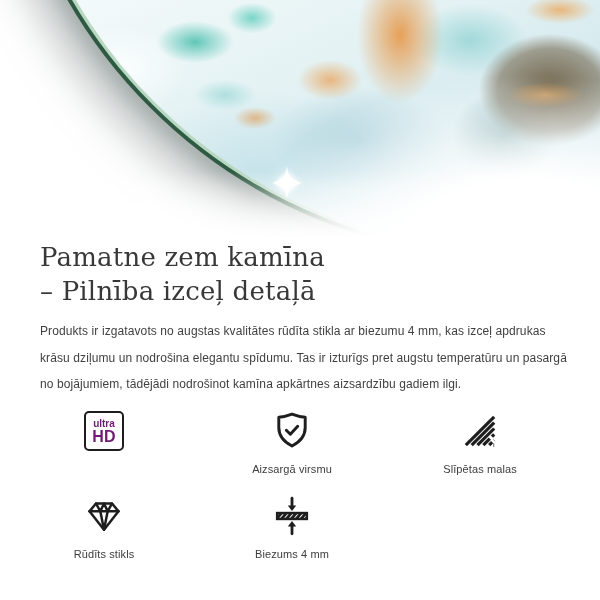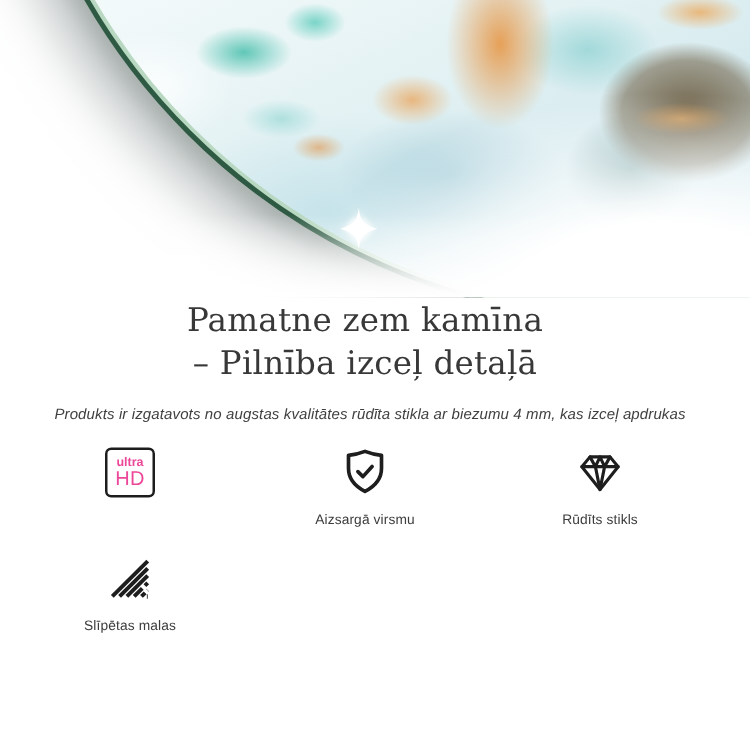--- a/index.html
+++ b/index.html
@@ -1,21 +1,21 @@
 <!DOCTYPE html>
 <html><head>
 <meta charset="utf-8">
 <style>
   html,body{margin:0;padding:0;}
   body{
     width:600px;height:600px;background:#ffffff;overflow:hidden;
     font-family:"Liberation Sans", sans-serif;
     -webkit-font-smoothing:antialiased;
   }
-  .page{position:relative;width:584px;height:600px;background:#fff;text-align:center;}
+  .page{position:relative;width:584px;height:600px;background:#fff;}
 
   
   .hero{position:relative;width:600px;height:238px;overflow:hidden;background:#fff;}
   .glass-circle{
     position:absolute;left:-1px;top:-771px;width:1029px;height:1029px;
     box-sizing:border-box;border-radius:50%;
     background:#b9d8c2;
     border:4px solid #2e5a43;
     box-shadow:-22px 20px 42px rgba(123,136,133,.5), -6px 8px 14px rgba(130,142,138,.35);
     z-index:1;
@@ -52,38 +52,38 @@
   
   .heading{
     margin:2px 40px 0 40px;
     font-family:"DejaVu Serif","Liberation Serif",serif;
     font-size:26px;line-height:34px;font-weight:400;
     color:#383838;letter-spacing:.2px;
   }
   .body-text{
     margin:10px 32px 0 40px;
     font-size:12px;line-height:26.5px;letter-spacing:.1px;
-    color:#3f3f3f;white-space:nowrap;font-style:italic;
+    color:#3f3f3f;white-space:nowrap;
   }
 
   
   .features{
     margin:10px 10px 0 10px;
     display:grid;grid-template-columns:repeat(3,1fr);row-gap:18px;
   }
   .feature{display:flex;flex-direction:column;align-items:center;gap:9px;}
   .ficon{height:46px;display:flex;align-items:center;justify-content:center;color:#1e1e1e;}
   .flabel{font-size:11px;color:#3c3c3c;letter-spacing:.1px;white-space:nowrap;}
   .uhd-box{
     box-sizing:border-box;width:40px;height:40px;border:2.5px solid #1d1d1d;border-radius:5px;
     display:flex;flex-direction:column;align-items:center;justify-content:center;
-    color:#ec4899;
+    color:#701a75;
   }
   .uhd-top{font-size:10px;font-weight:700;line-height:11px;}
-  .uhd-bottom{font-size:16px;font-weight:400;line-height:15px;letter-spacing:.2px;}
+  .uhd-bottom{font-size:16px;font-weight:700;line-height:15px;letter-spacing:.2px;}
   svg{display:block;}
 </style>
 </head>
 <body>
 
 <div class="page">
 
   <div class="hero">
     <div class="glass-circle"></div>
     <div class="marble"></div>
@@ -102,20 +102,22 @@
     <div class="hero-fade"></div>
   </div>
 
   <h1 class="heading">
     <span>Pamatne zem kamīna</span><br>
     <span>– Pilnība izceļ detaļā</span>
   </h1>
 
   <div class="body-text">
     <div>Produkts ir izgatavots no augstas kvalitātes rūdīta stikla ar biezumu 4 mm, kas izceļ apdrukas</div>
+    <div>krāsu dziļumu un nodrošina elegantu spīdumu. Tas ir izturīgs pret augstu temperatūru un pasargā</div>
+    <div>no bojājumiem, tādējādi nodrošinot kamīna apkārtnes aizsardzību gadiem ilgi.</div>
   </div>
 
   <div class="features">
 
 
     <div class="feature">
       <span class="ficon">
         <span class="uhd-box">
           <span class="uhd-top">ultra</span>
           <span class="uhd-bottom">HD</span>
@@ -128,39 +130,59 @@
         <svg viewBox="0 0 24 24" width="44" height="44" fill="none" stroke="#1e1e1e" stroke-width="1.6" stroke-linecap="round" stroke-linejoin="round">
           <path d="M12 2.8c2.3.9 4.7 1.5 7.2 1.7v5.6c0 4.5-2.9 7.9-7.2 10.1-4.3-2.2-7.2-5.6-7.2-10.1V4.5c2.5-.2 4.9-.8 7.2-1.7z"></path>
           <path d="M8.9 11.6l2.2 2.2 4-4.4"></path>
         </svg>
       </span>
       <span class="flabel">Aizsargā virsmu</span>
     </div>
 
     <div class="feature">
       <span class="ficon">
+        <svg viewBox="0 0 24 24" width="40" height="40" fill="none" stroke="#1e1e1e" stroke-width="1.9">
+          <path d="M3.5 20.5L20.5 3.5"></path>
+          <path d="M7 20.5L20.5 7"></path>
+          <path d="M10.5 20.5L20.5 10.5"></path>
+          <path d="M14 20.5L20.5 14" stroke-dasharray="5.5 1.8"></path>
+          <path d="M17.5 20.5L20.5 17.5" stroke-dasharray="2.5 1.6"></path>
+          <path d="M20.1 20.5h.4" stroke-width="2.2"></path>
+        </svg>
+      </span>
+      <span class="flabel">Slīpētas malas</span>
+    </div>
+
+    <div class="feature">
+      <span class="ficon">
         <svg viewBox="0 0 24 24" width="40" height="40" fill="none" stroke="#1e1e1e" stroke-width="1.5" stroke-linecap="round" stroke-linejoin="round">
           <path d="M7.2 4.5h9.6l3.9 4.7L12 20.2 3.3 9.2z"></path>
           <path d="M3.3 9.2h17.4"></path>
           <path d="M7.2 4.5l2.6 4.7L12 4.5l2.2 4.7 2.6-4.7"></path>
           <path d="M9.8 9.2L12 20.2l2.2-11"></path>
         </svg>
       </span>
       <span class="flabel">Rūdīts stikls</span>
     </div>
 
     <div class="feature">
       <span class="ficon">
-        <svg viewBox="0 0 24 24" width="40" height="40" fill="none" stroke="#1e1e1e" stroke-width="1.9">
-          <path d="M3.5 20.5L20.5 3.5"></path>
-          <path d="M7 20.5L20.5 7"></path>
-          <path d="M10.5 20.5L20.5 10.5"></path>
-          <path d="M14 20.5L20.5 14" stroke-dasharray="5.5 1.8"></path>
-          <path d="M17.5 20.5L20.5 17.5" stroke-dasharray="2.5 1.6"></path>
-          <path d="M20.1 20.5h.4" stroke-width="2.2"></path>
+        <svg viewBox="0 0 24 24" width="42" height="42">
+          <defs>
+            <clipPath id="barclip">
+                <rect x="4" y="10.8" width="16" height="2.4"></rect>
+              </clipPath>
+          </defs>
+          <rect x="3.5" y="10.3" width="17" height="3.4" fill="none" stroke="#1e1e1e" stroke-width="1.4"></rect>
+          <g clip-path="url(#barclip)" stroke="#1e1e1e" stroke-width="1.6">
+            <path d="M3 13.9l3.2-3.8M5.8 13.9L9 10.1M8.6 13.9l3.2-3.8M11.4 13.9l3.2-3.8M14.2 13.9l3.2-3.8M17 13.9l3.2-3.8M19.8 13.9l3.2-3.8"></path>
+          </g>
+          <path d="M12 1.8v4.4" stroke="#1e1e1e" stroke-width="1.6" stroke-linecap="round"></path>
+          <polygon points="9.6,6 14.4,6 12,9.2" fill="#1e1e1e"></polygon>
+          <path d="M12 22.2v-4.4" stroke="#1e1e1e" stroke-width="1.6" stroke-linecap="round"></path>
+          <polygon points="9.6,18 14.4,18 12,14.8" fill="#1e1e1e"></polygon>
         </svg>
       </span>
-      <span class="flabel">Slīpētas malas</span>
+      <span class="flabel">Biezums 4 mm</span>
     </div>
-
 
   </div>
 </div>
 
 </body></html>

